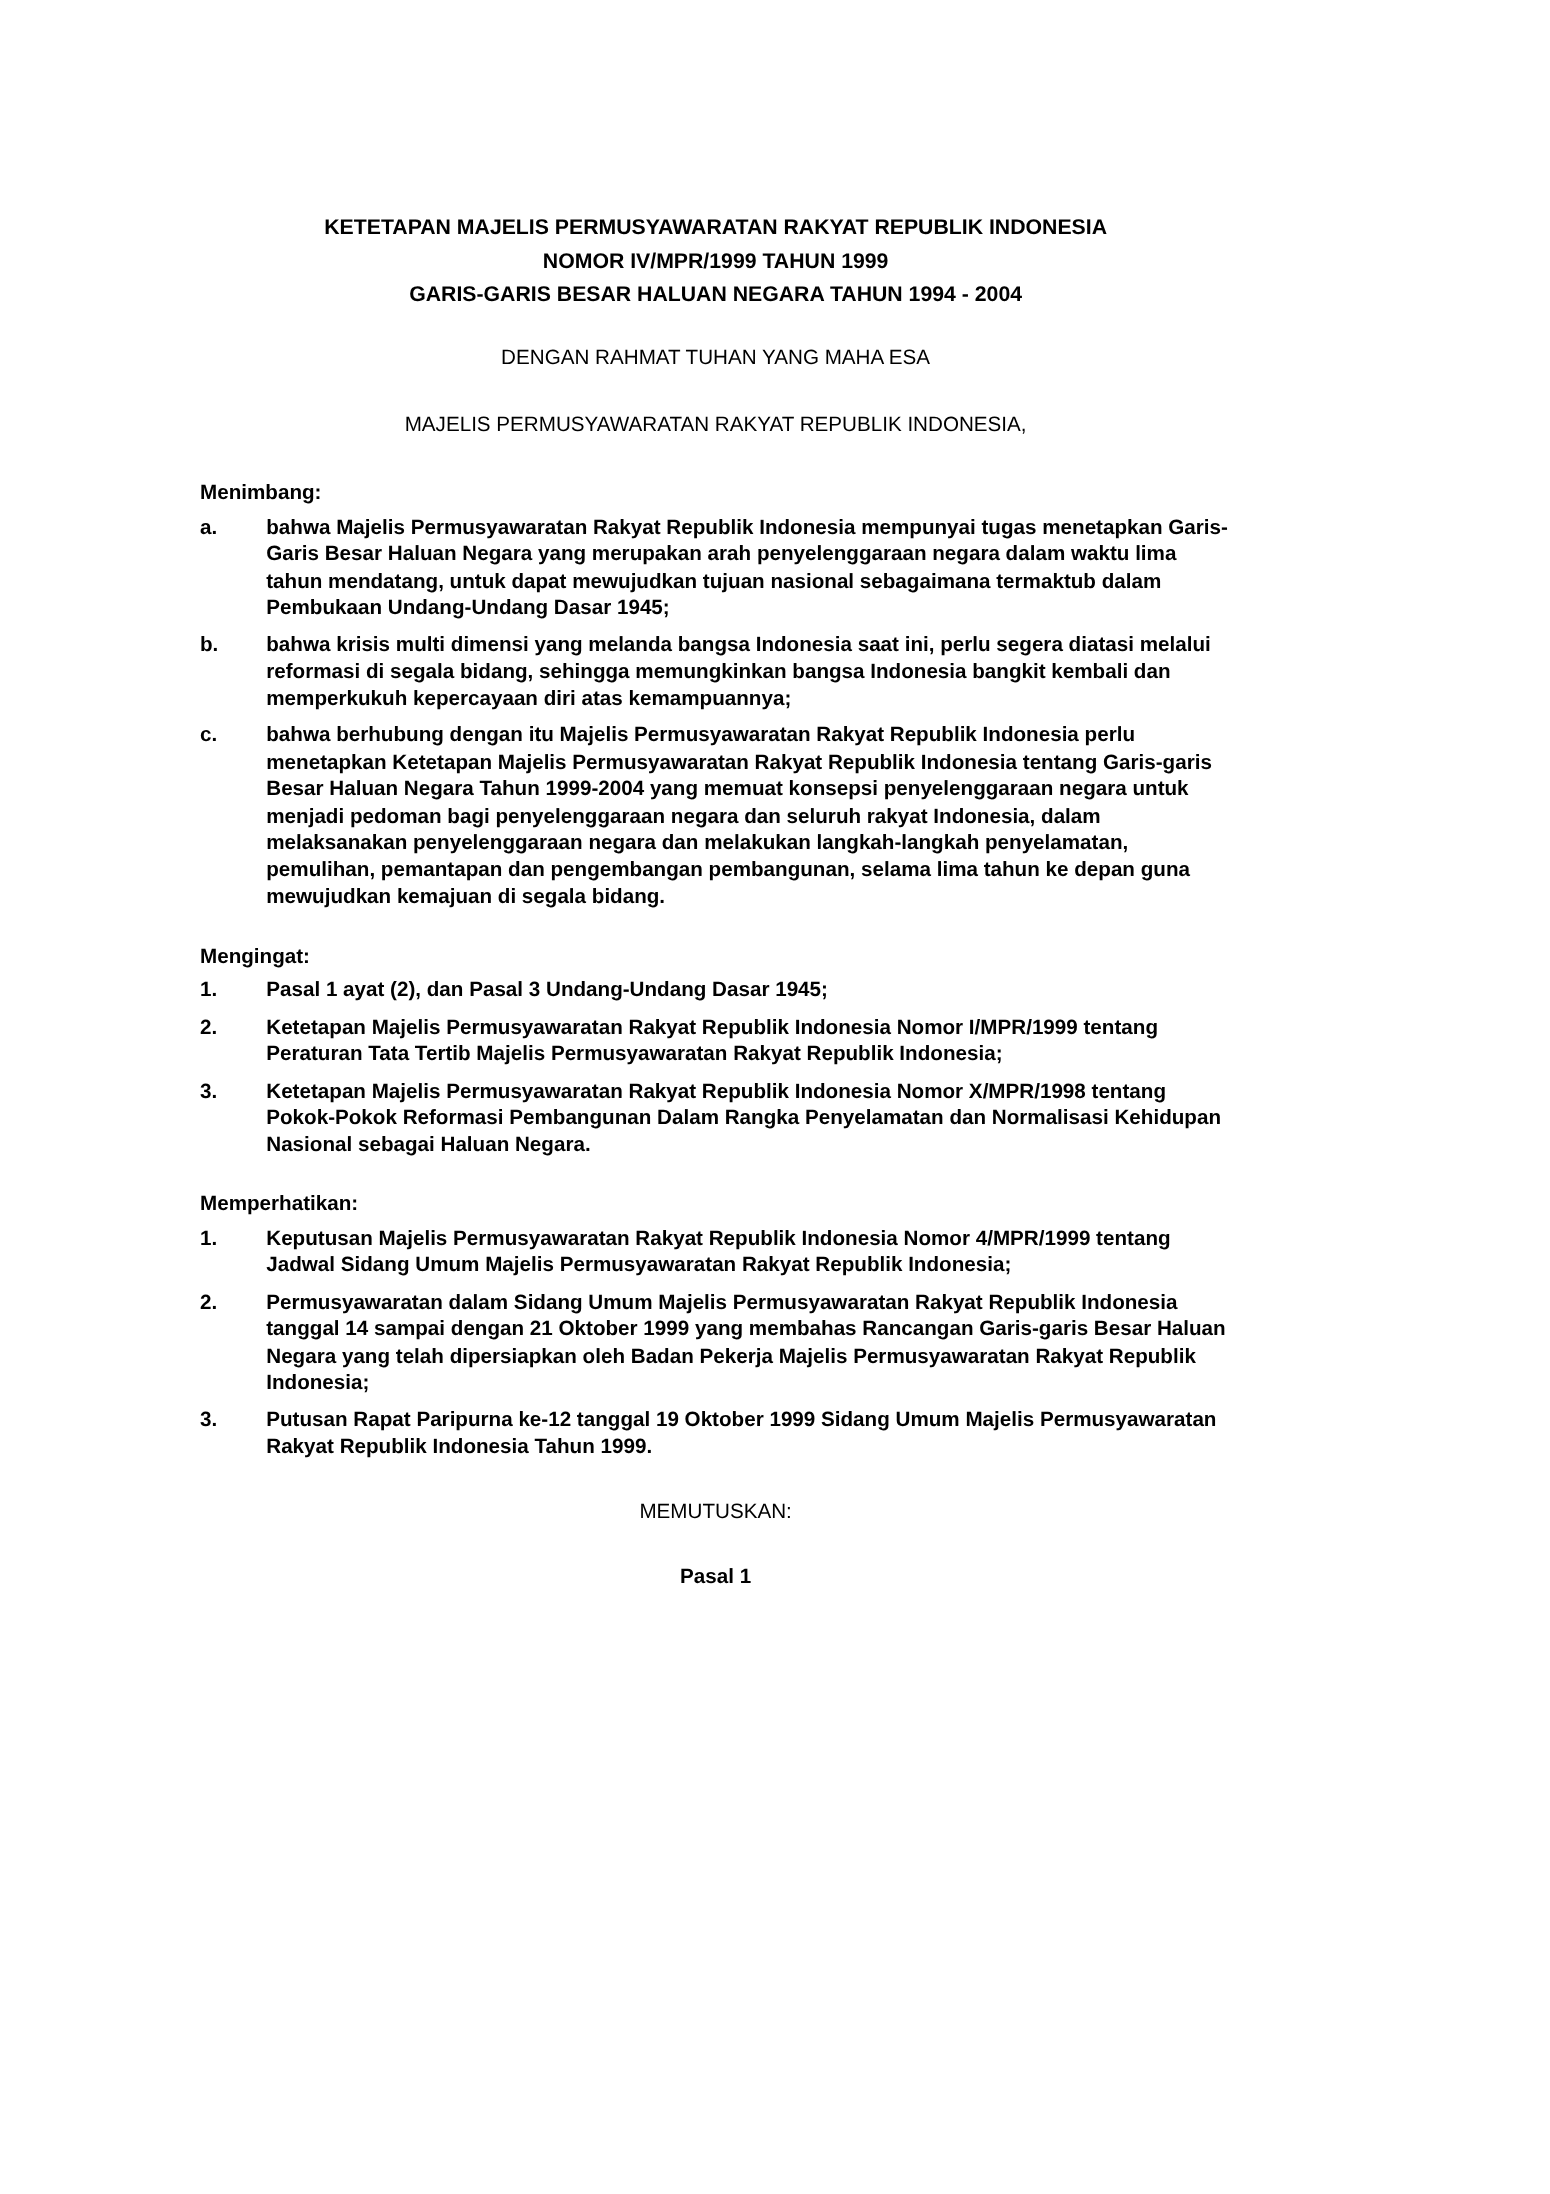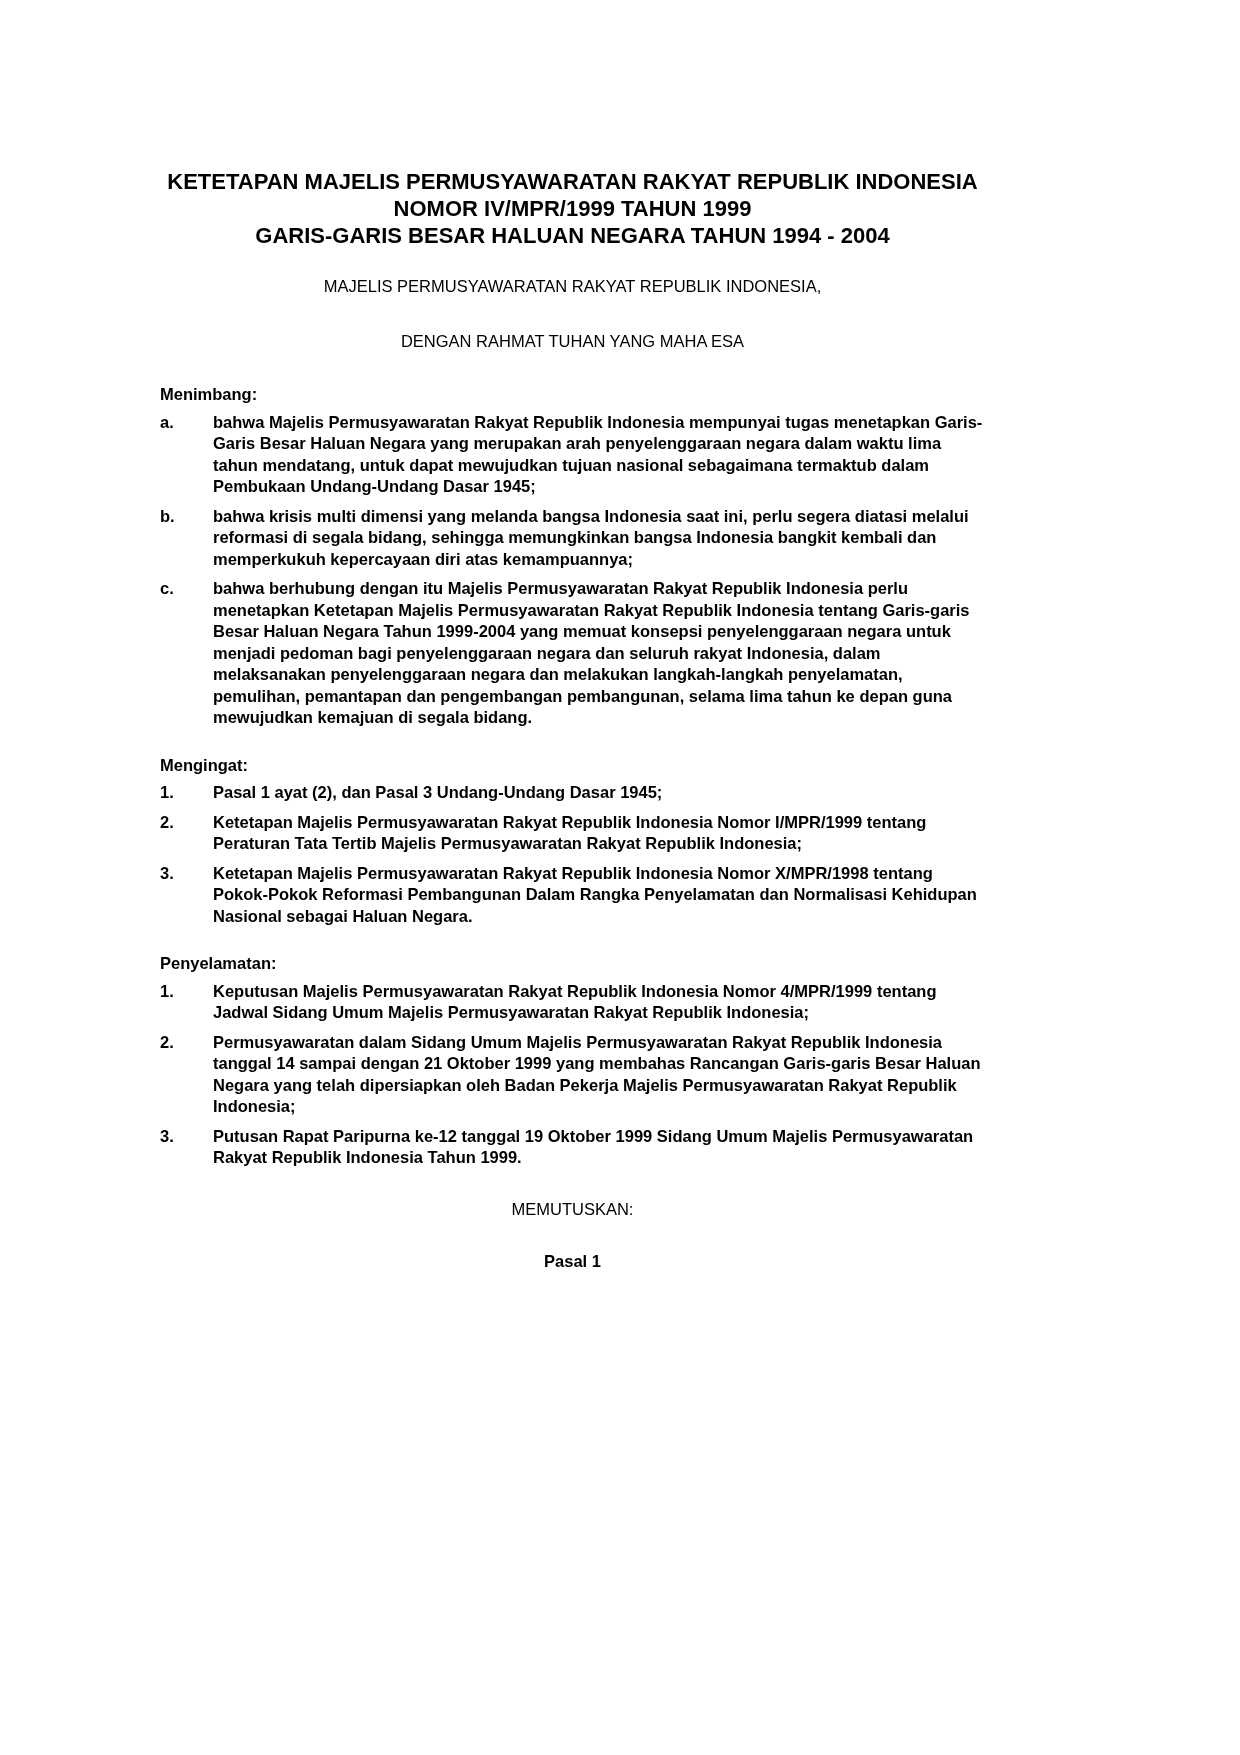--- a/index.html
+++ b/index.html
@@ -17,21 +17,21 @@
     padding: 168px 255px 0 160px;
     font-family: "Liberation Sans", "DejaVu Sans", sans-serif;
     font-size: 16.5px;
     line-height: 21.5px;
     color: #000000;
     overflow: hidden;
   }
   .title-block {
     text-align: center;
     font-weight: bold;
-    font-size: 22px;
+    font-size: 17px;
     line-height: 27px;
     margin: 0 0 27px 0;
   }
   .center-line {
     text-align: center;
   }
   .invocation { margin: 0 0 32px 0; }
   .issuer { margin: 0 0 33px 0; }
   .section { margin: 0 0 0 0; font-weight: bold; }
   .section + .section { margin-top: 26px; }
@@ -69,23 +69,23 @@
 <body>
 
 <div class="page">
 
   <div class="title-block">
     <div>KETETAPAN MAJELIS PERMUSYAWARATAN RAKYAT REPUBLIK INDONESIA</div>
     <div>NOMOR IV/MPR/1999 TAHUN 1999</div>
     <div>GARIS-GARIS BESAR HALUAN NEGARA TAHUN 1994 - 2004</div>
   </div>
 
+  <div class="center-line invocation">DENGAN RAHMAT TUHAN YANG MAHA ESA</div>
+
   <div class="center-line issuer">MAJELIS PERMUSYAWARATAN RAKYAT REPUBLIK INDONESIA,</div>
-
-  <div class="center-line invocation">DENGAN RAHMAT TUHAN YANG MAHA ESA</div>
 
   <div class="section">
     <div class="section-heading">Menimbang:</div>
     <div class="list-item">
       <span class="item-label">a.</span>
       <span class="item-text">bahwa Majelis Permusyawaratan Rakyat Republik Indonesia mempunyai tugas menetapkan Garis-Garis Besar Haluan Negara yang merupakan arah penyelenggaraan negara dalam waktu lima tahun mendatang, untuk dapat mewujudkan tujuan nasional sebagaimana termaktub dalam Pembukaan Undang-Undang Dasar 1945;</span>
     </div>
     <div class="list-item">
       <span class="item-label">b.</span>
       <span class="item-text">bahwa krisis multi dimensi yang melanda bangsa Indonesia saat ini, perlu segera diatasi melalui reformasi di segala bidang, sehingga memungkinkan bangsa Indonesia bangkit kembali dan memperkukuh kepercayaan diri atas kemampuannya;</span>
@@ -106,21 +106,21 @@
       <span class="item-label">2.</span>
       <span class="item-text">Ketetapan Majelis Permusyawaratan Rakyat Republik Indonesia Nomor I/MPR/1999 tentang Peraturan Tata Tertib Majelis Permusyawaratan Rakyat Republik Indonesia;</span>
     </div>
     <div class="list-item">
       <span class="item-label">3.</span>
       <span class="item-text">Ketetapan Majelis Permusyawaratan Rakyat Republik Indonesia Nomor X/MPR/1998 tentang Pokok-Pokok Reformasi Pembangunan Dalam Rangka Penyelamatan dan Normalisasi Kehidupan Nasional sebagai Haluan Negara.</span>
     </div>
   </div>
 
   <div class="section">
-    <div class="section-heading">Penyelamatan:</div>
+    <div class="section-heading">Memperhatikan:</div>
     <div class="list-item">
       <span class="item-label">1.</span>
       <span class="item-text">Keputusan Majelis Permusyawaratan Rakyat Republik Indonesia Nomor 4/MPR/1999 tentang Jadwal Sidang Umum Majelis Permusyawaratan Rakyat Republik Indonesia;</span>
     </div>
     <div class="list-item">
       <span class="item-label">2.</span>
       <span class="item-text">Permusyawaratan dalam Sidang Umum Majelis Permusyawaratan Rakyat Republik Indonesia tanggal 14 sampai dengan 21 Oktober 1999 yang membahas Rancangan Garis-garis Besar Haluan Negara yang telah dipersiapkan oleh Badan Pekerja Majelis Permusyawaratan Rakyat Republik Indonesia;</span>
     </div>
     <div class="list-item">
       <span class="item-label">3.</span>

